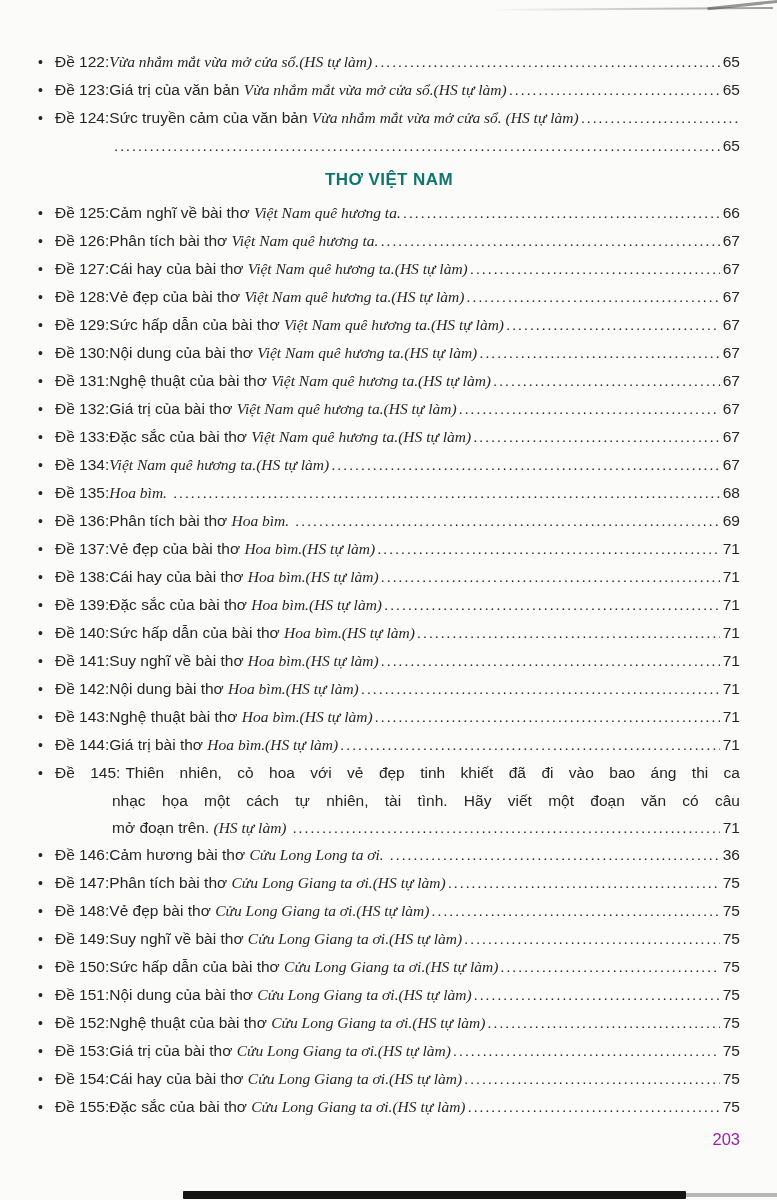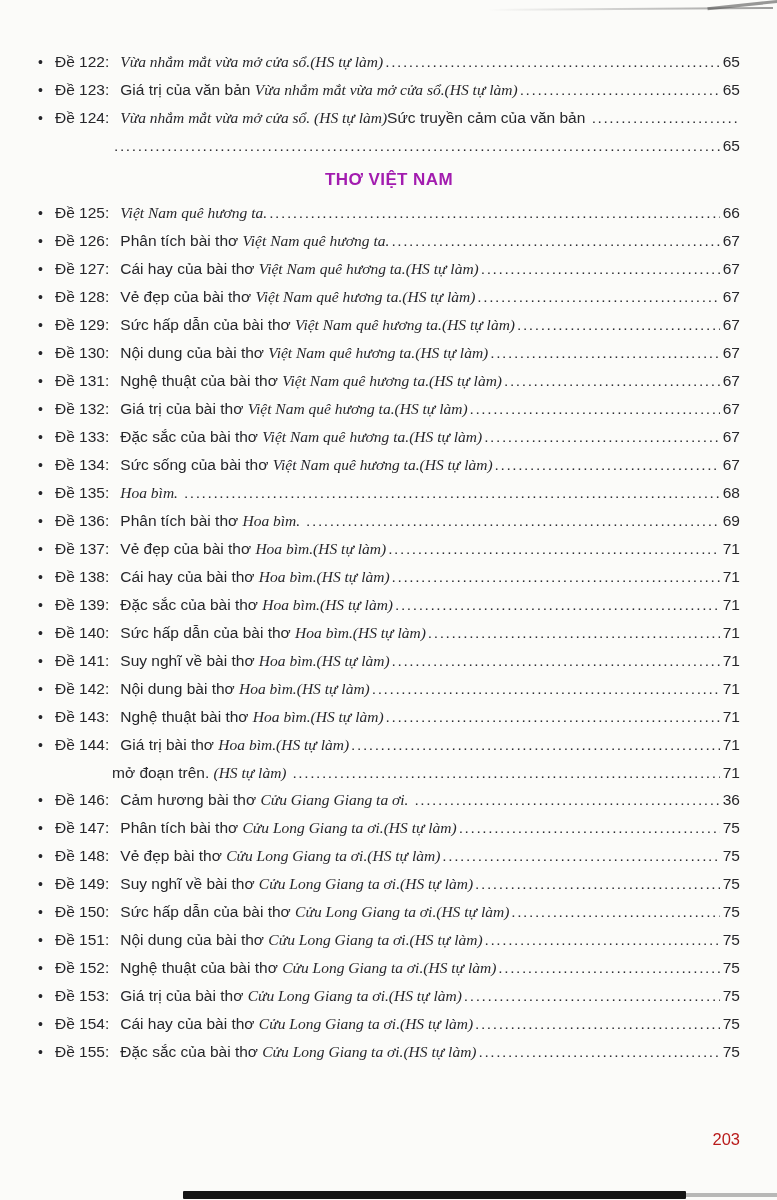--- a/index.html
+++ b/index.html
@@ -13,36 +13,36 @@
   .line {
     display:flex; align-items:baseline;
     font-size:15.5px; line-height:27px; white-space:nowrap;
   }
   .line.fill {
     display:block; text-align:justify; text-align-last:justify;
     text-justify:inter-word; white-space:normal;
   }
   .bullet { flex:none; width:17px; font-size:14px; }
   .fill .bullet { display:inline-block; width:17px; }
-  .num { flex:none; margin-right:11px; white-space:pre; }
+  .num { flex:none; margin-right:0; white-space:pre; }
   .fill .num { display:inline; margin-right:5px; }
   .seg { white-space:pre; }
   .fill .seg { white-space:normal; }
   .seg.it { font-style:italic;font-family:Liberation Serif, serif; }
   .dots {
     flex:1 1 0; min-width:8px; overflow:hidden;
     letter-spacing:1.6px; padding-left:2px; color:#2c2c30;
   }
   .pg { flex:none; padding-left:3px; }
   .cont { padding-left:74px; }
   .heading {
     text-align:center; font-weight:bold; font-size:17px;
-    line-height:27px; margin:7px 0 6px; letter-spacing:.4px; color:#a21caf;
-  }
-  .folio { position:absolute; right:37px; top:1130px; font-size:16.5px; color:#b91c1c;text-align:center; }
+    line-height:27px; margin:7px 0 6px; letter-spacing:.4px; color:#0f766e;
+  }
+  .folio { position:absolute; right:37px; top:1130px; font-size:16.5px; color:#a21caf;text-align:center; }
   .scan-line-top {
     position:absolute; top:8px; right:4px; width:285px; height:2px;
     background:linear-gradient(90deg, rgba(120,120,120,0), rgba(105,105,105,.65));
     transform:rotate(-.4deg);
   }
   .scan-tick-top {
     position:absolute; top:0; right:0; width:70px; height:3px;
     background:rgba(70,70,70,.55); transform:rotate(-6deg); transform-origin:right top;
   }
   .scan-bar-bottom {
@@ -78,34 +78,35 @@
           <span class="seg">Giá trị của văn bản </span>
           <span class="seg it">Vừa nhắm mắt vừa mở cửa sổ.(HS tự làm)</span>
           <span class="dots">............................................................................................................................................................................................................................</span>
           <span class="pg">65</span>
         </div>
       </div>
       <div class="toc-item">
         <div class="line">
           <span class="bullet">•</span>
           <span class="num">Đề 124:</span>
+          <span class="seg">Sức truyền cảm của văn bản </span>
           <span class="seg it">Vừa nhắm mắt vừa mở cửa sổ. (HS tự làm)</span>
-          <span class="seg">Sức truyền cảm của văn bản </span>
           <span class="dots">............................................................................................................................................................................................................................</span>
         </div>
         <div class="line cont">
           <span class="dots">............................................................................................................................................................................................................................</span>
           <span class="pg">65</span>
         </div>
       </div>
       <div class="heading">THƠ VIỆT NAM</div>
       <div class="toc-item">
         <div class="line">
           <span class="bullet">•</span>
           <span class="num">Đề 125:</span>
+          <span class="seg">Cảm nghĩ về bài thơ </span>
           <span class="seg it">Việt Nam quê hương ta.</span>
           <span class="dots">............................................................................................................................................................................................................................</span>
           <span class="pg">66</span>
         </div>
       </div>
       <div class="toc-item">
         <div class="line">
           <span class="bullet">•</span>
           <span class="num">Đề 126:</span>
           <span class="seg">Phân tích bài thơ </span>
@@ -181,21 +182,20 @@
           <span class="seg">Đặc sắc của bài thơ </span>
           <span class="seg it">Việt Nam quê hương ta.(HS tự làm)</span>
           <span class="dots">............................................................................................................................................................................................................................</span>
           <span class="pg">67</span>
         </div>
       </div>
       <div class="toc-item">
         <div class="line">
           <span class="bullet">•</span>
           <span class="num">Đề 134:</span>
-          <span class="seg">Sức sống của bài thơ </span>
           <span class="seg it">Việt Nam quê hương ta.(HS tự làm)</span>
           <span class="dots">............................................................................................................................................................................................................................</span>
           <span class="pg">67</span>
         </div>
       </div>
       <div class="toc-item">
         <div class="line">
           <span class="bullet">•</span>
           <span class="num">Đề 135:</span>
           <span class="seg it">Hoa bìm. </span>
@@ -287,33 +287,35 @@
         <div class="line">
           <span class="bullet">•</span>
           <span class="num">Đề 144:</span>
           <span class="seg">Giá trị bài thơ </span>
           <span class="seg it">Hoa bìm.(HS tự làm)</span>
           <span class="dots">............................................................................................................................................................................................................................</span>
           <span class="pg">71</span>
         </div>
       </div>
       <div class="toc-item">
+        <div class="line fill"><span class="bullet">•</span><span class="num">Đề 145:</span><span class="seg">Thiên nhiên, cỏ hoa với vẻ đẹp tinh khiết đã đi vào bao áng thi ca</span></div>
+        <div class="line cont fill"><span class="seg">nhạc họa một cách tự nhiên, tài tình. Hãy viết một đoạn văn có câu</span></div>
         <div class="line cont">
           <span class="seg">mở đoạn trên. </span>
           <span class="seg it">(HS tự làm) </span>
           <span class="dots">............................................................................................................................................................................................................................</span>
           <span class="pg">71</span>
         </div>
       </div>
       <div class="toc-item">
         <div class="line">
           <span class="bullet">•</span>
           <span class="num">Đề 146:</span>
           <span class="seg">Cảm hương bài thơ </span>
-          <span class="seg it">Cửu Giang Giang ta ơi. </span>
+          <span class="seg it">Cửu Long Long ta ơi. </span>
           <span class="dots">............................................................................................................................................................................................................................</span>
           <span class="pg">36</span>
         </div>
       </div>
       <div class="toc-item">
         <div class="line">
           <span class="bullet">•</span>
           <span class="num">Đề 147:</span>
           <span class="seg">Phân tích bài thơ </span>
           <span class="seg it">Cửu Long Giang ta ơi.(HS tự làm)</span>

